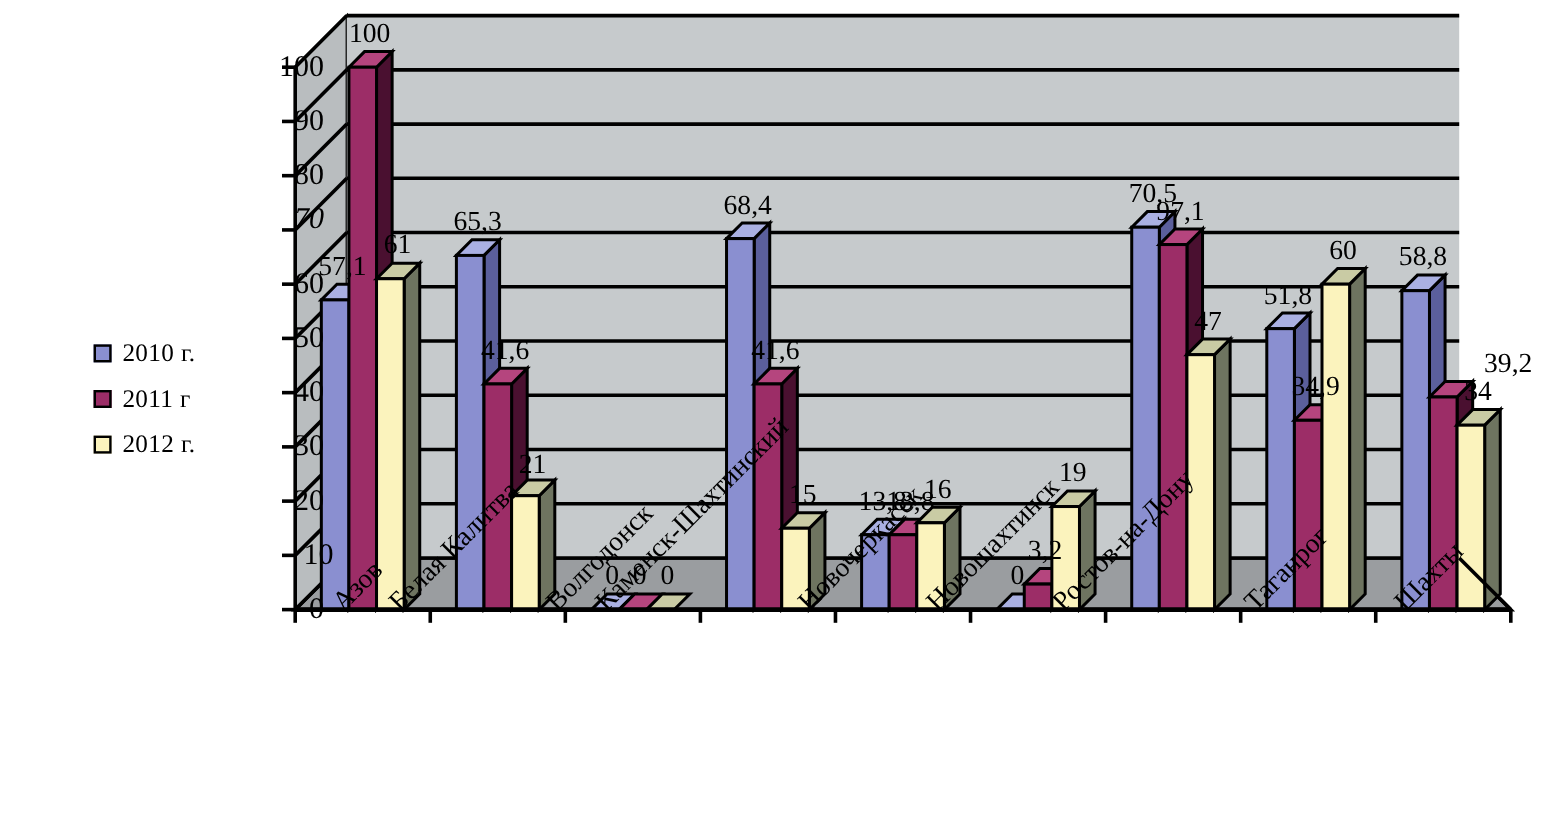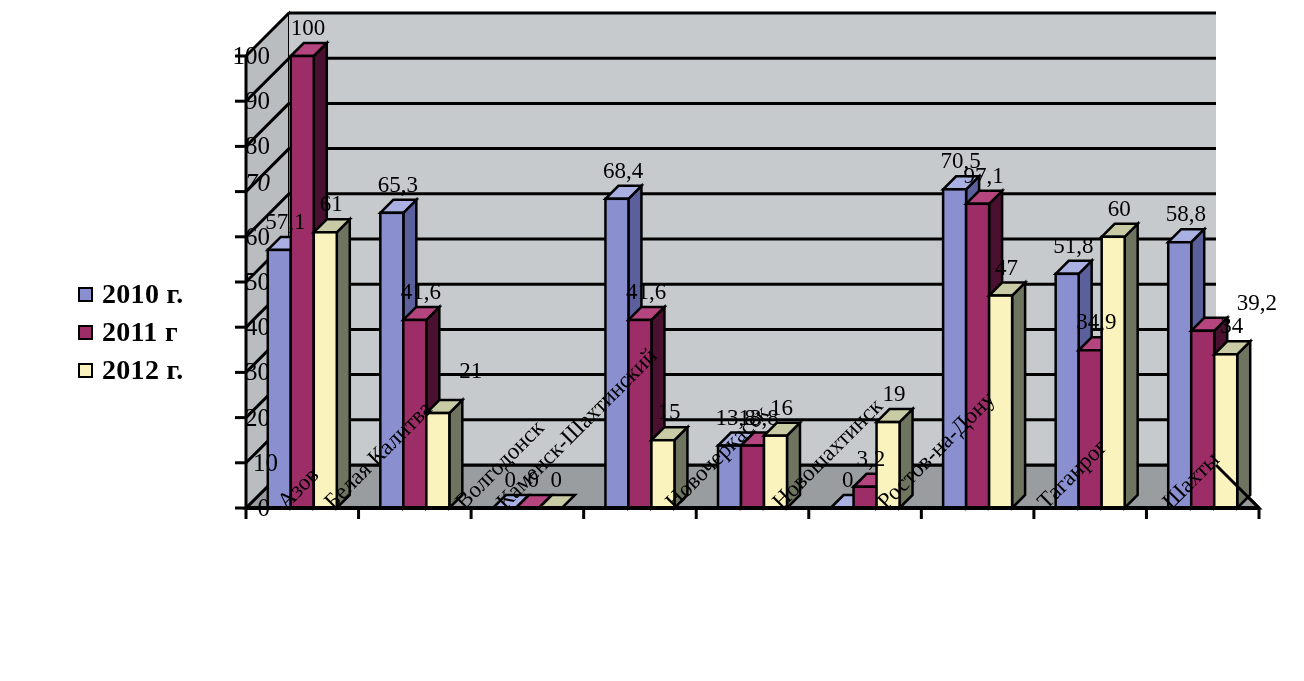--- a/index.html
+++ b/index.html
@@ -10,21 +10,21 @@
   }
   #root{position:absolute;left:0;top:0;width:1304px;height:681px;}
 
   
   .legend{position:absolute;left:78px;top:275px;width:140px;}
   .legend-row{display:flex;align-items:center;height:38px;}
   .legend-swatch{
     width:15px;height:15px;border:2px solid #000;box-sizing:border-box;
     margin-right:9px;flex:0 0 auto;
   }
-  .legend-label{font-size:28px;color:#000;white-space:nowrap;letter-spacing:.3px;font-weight:bold;}
+  .legend-label{font-size:21px;color:#000;white-space:nowrap;letter-spacing:.3px;}
   .ylabel{
     position:absolute;right:0;text-align:right;font-size:25px;color:#000;
     line-height:1;white-space:nowrap;
   }
 
   .datalabel{
     position:absolute;font-size:23px;color:#000;white-space:nowrap;
     line-height:1;
   }
 
@@ -243,21 +243,21 @@
       <div class="ylabel" style="left: 180px; width: 90px; top: 88.2px;">90</div>
       <div class="ylabel" style="left: 180px; width: 90px; top: 43px;">100</div>
     </div>
 
   <div id="datalabels">
       <div class="datalabel" style="left: 265.278px; top: 209.908px;">57,1</div>
       <div class="datalabel" style="left: 290.778px; top: 16px;">100</div>
       <div class="datalabel" style="left: 319.778px; top: 192.28px;">61</div>
       <div class="datalabel" style="left: 377.833px; top: 172.844px;">65,3</div>
       <div class="datalabel" style="left: 400.833px; top: 279.968px;">41,6</div>
-      <div class="datalabel" style="left: 432.333px; top: 359px; margin-left: 27px;">21</div>
+      <div class="datalabel" style="left: 432.333px; top: 375px;">21</div>
       <div class="datalabel" style="left: 504.389px; top: 468px;">0</div>
       <div class="datalabel" style="left: 527.389px; top: 468px;">0</div>
       <div class="datalabel" style="left: 550.389px; top: 468px;">0</div>
       <div class="datalabel" style="left: 602.944px; top: 158.832px;">68,4</div>
       <div class="datalabel" style="left: 625.944px; top: 279.968px;">41,6</div>
       <div class="datalabel" style="left: 657.444px; top: 400.2px; text-align: center;">15</div>
       <div class="datalabel" style="left: 715.5px; top: 405.624px;">13,8</div>
       <div class="datalabel" style="left: 738.5px; top: 405.624px;">13,8</div>
       <div class="datalabel" style="left: 770px; top: 395.68px;">16</div>
       <div class="datalabel" style="left: 842.056px; top: 468px;">0</div>

